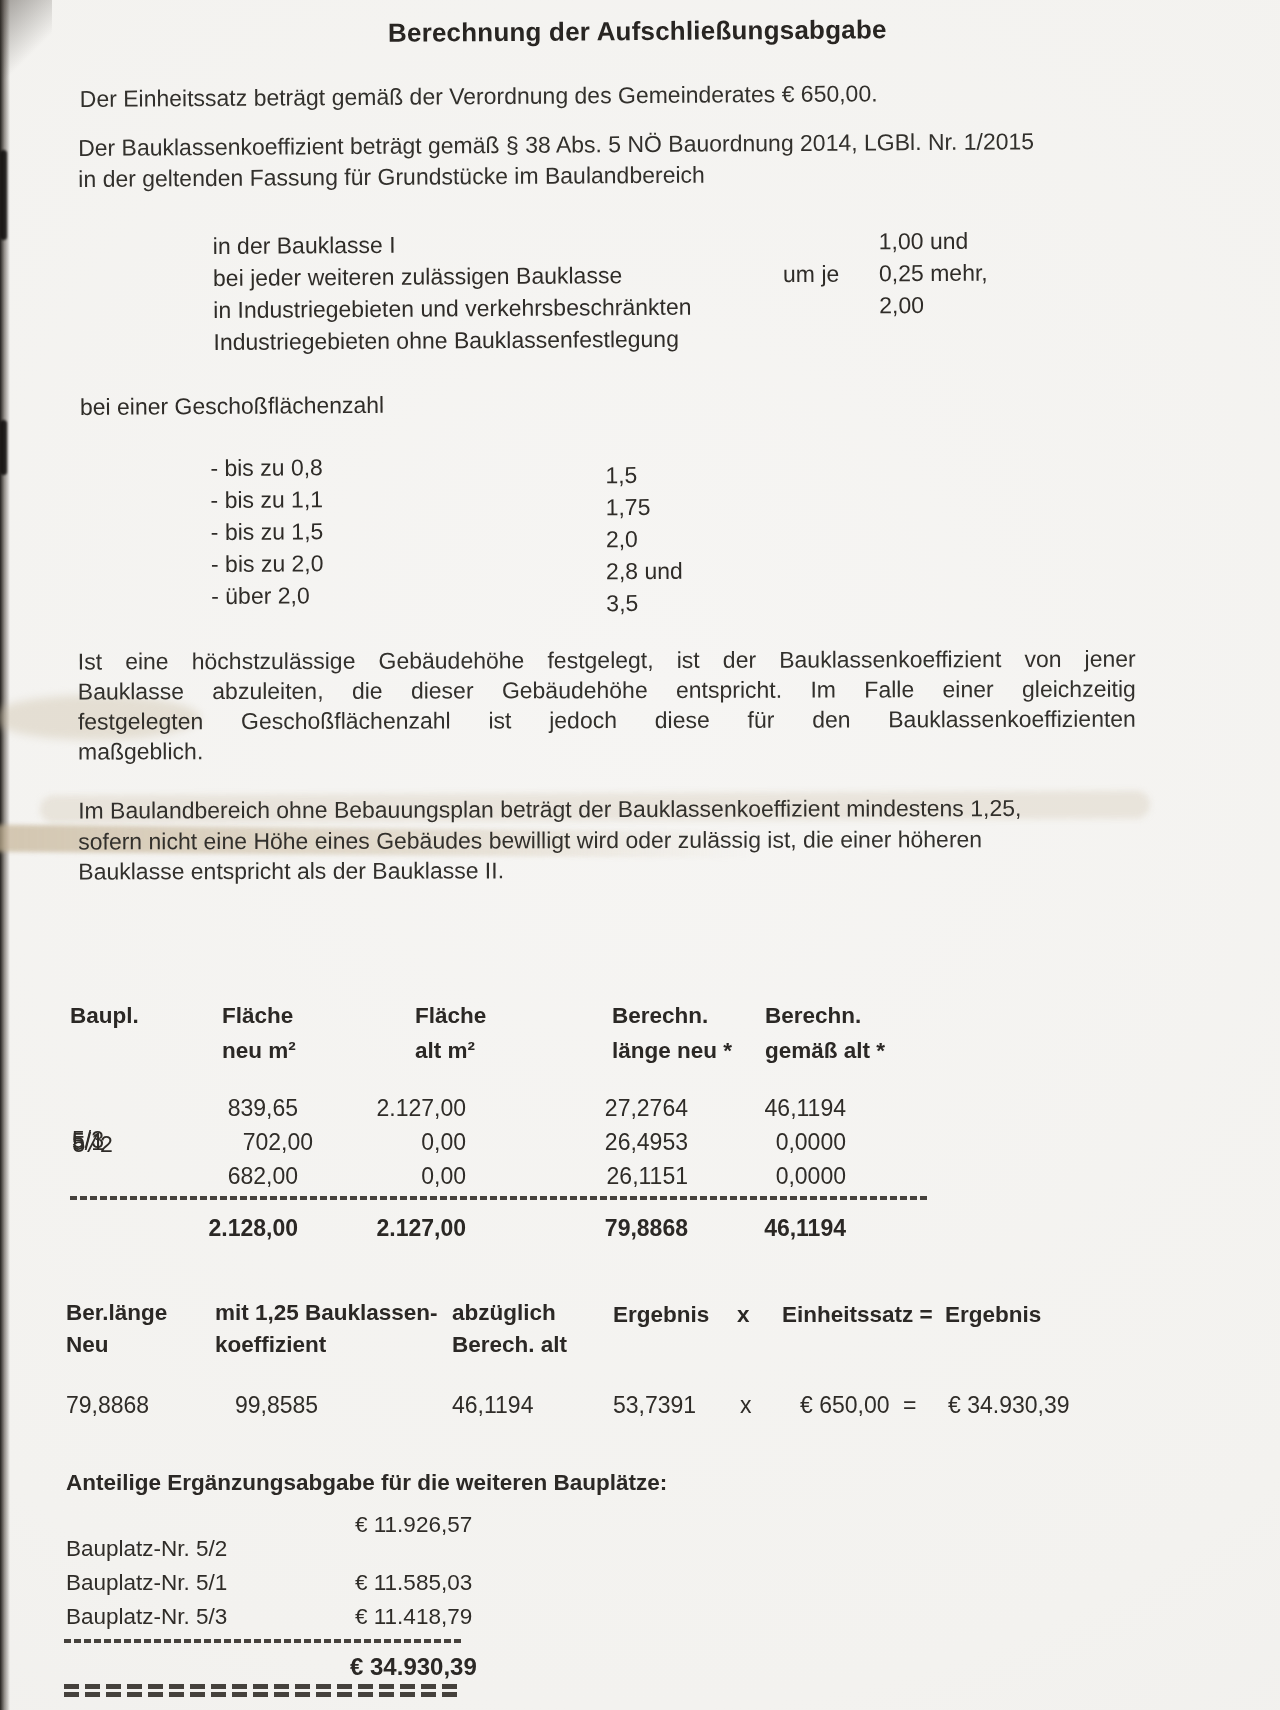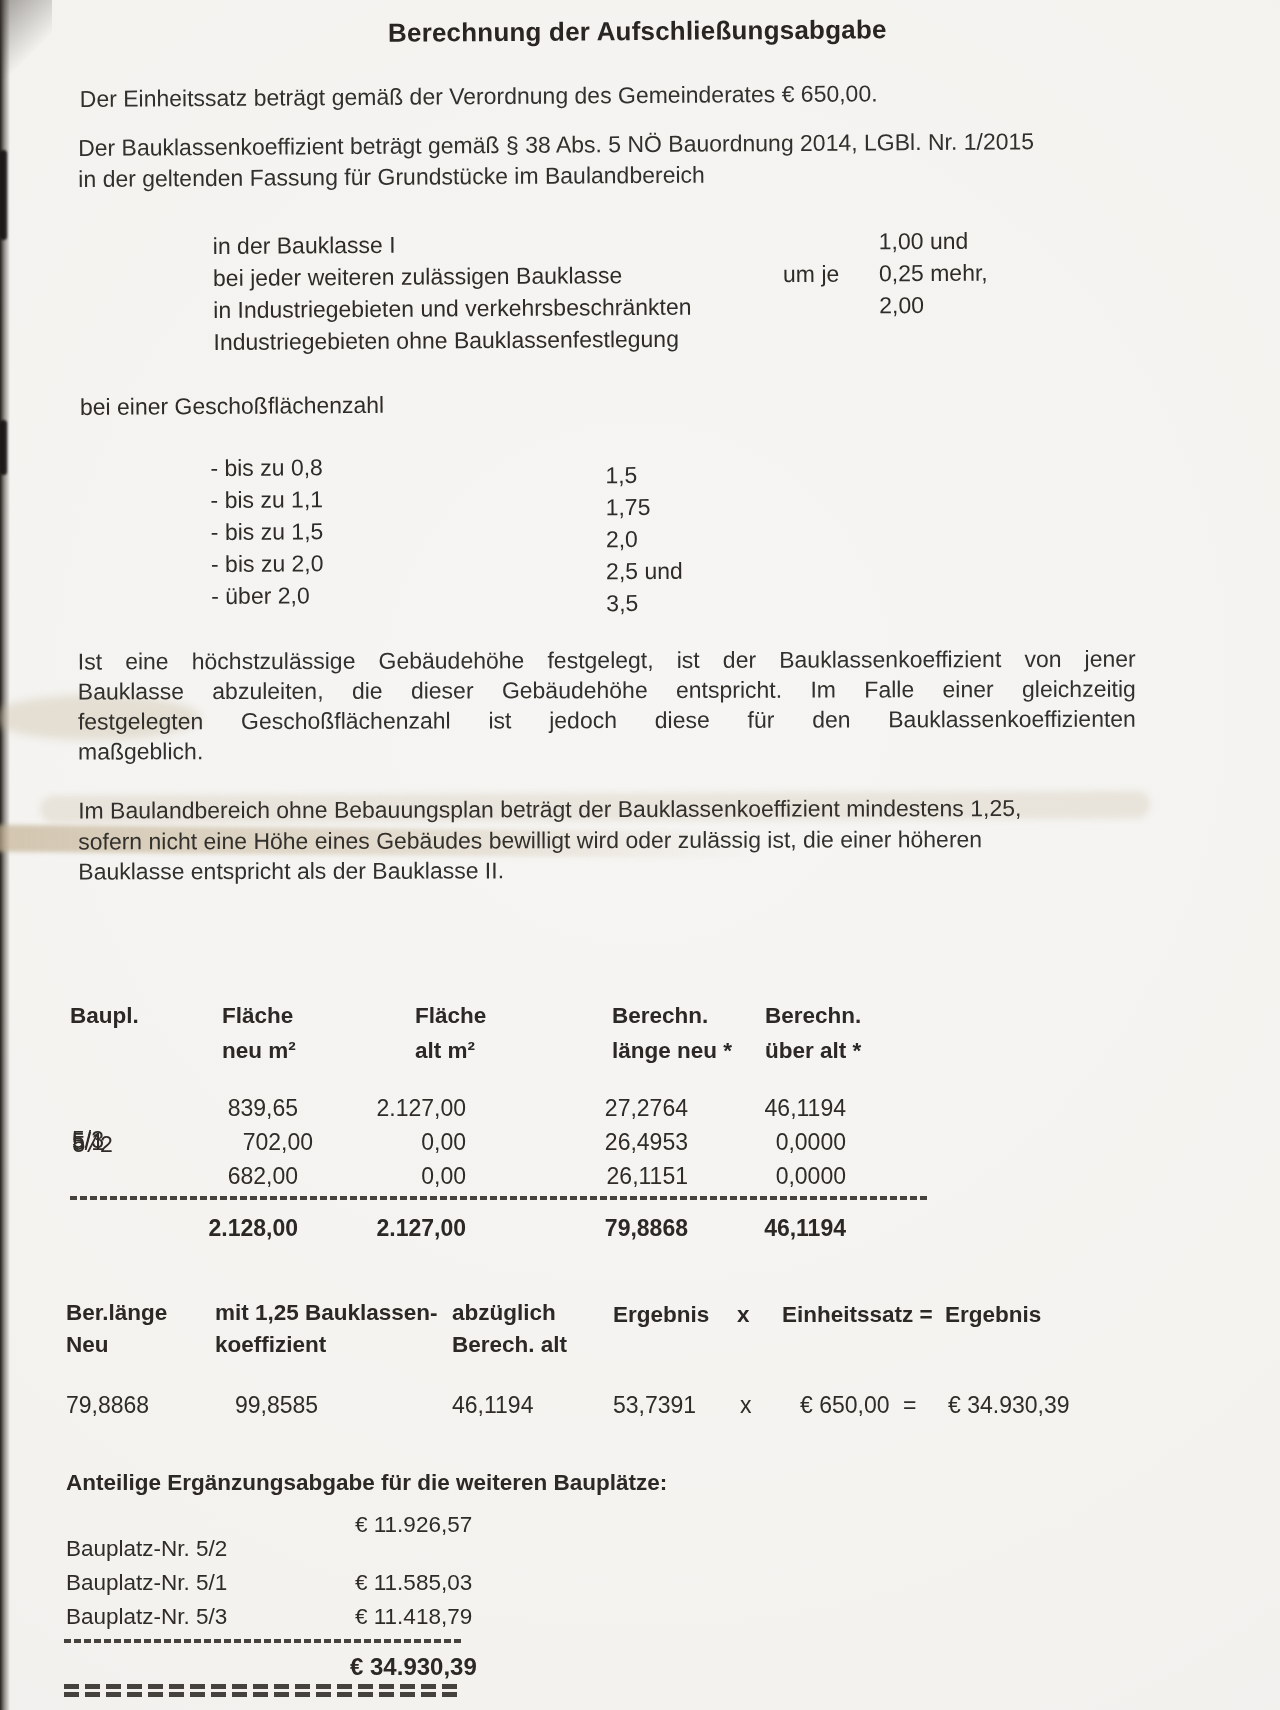--- a/index.html
+++ b/index.html
@@ -146,21 +146,21 @@
       <div class="gfz-row">
         <span class="gfz-label">- bis zu 1,1</span>
         <span class="gfz-val">1,75</span>
       </div>
       <div class="gfz-row">
         <span class="gfz-label">- bis zu 1,5</span>
         <span class="gfz-val">2,0</span>
       </div>
       <div class="gfz-row">
         <span class="gfz-label">- bis zu 2,0</span>
-        <span class="gfz-val">2,5 und</span>
+        <span class="gfz-val">2,8 und</span>
       </div>
       <div class="gfz-row">
         <span class="gfz-label">- über 2,0</span>
         <span class="gfz-val">3,5</span>
       </div>
     </div>
   </div>
 
   <div class="rot-mid">
     <div class="p p3">
@@ -187,21 +187,21 @@
     <div class="c hdr" style="left:415px; top:998px;">
       <div>Fläche</div>
       <div>alt m²</div>
     </div>
     <div class="c hdr" style="left:612px; top:998px;">
       <div>Berechn.</div>
       <div>länge neu *</div>
     </div>
     <div class="c hdr" style="left:765px; top:998px;">
       <div>Berechn.</div>
-      <div>über alt *</div>
+      <div>gemäß alt *</div>
     </div>
 
     <div class="c" style="left:72px; top:1129px;font-family:Liberation Mono, monospace;">5/2</div>
     <div class="c num" style="left:158px; top:1091px;">839,65</div>
     <div class="c num" style="left:326px; top:1091px;">2.127,00</div>
     <div class="c num" style="left:548px; top:1091px;">27,2764</div>
     <div class="c num" style="left:706px; top:1091px;">46,1194</div>
 
     <div class="c" style="left:72px; top:1125px;">5/1</div>
     <div class="c num" style="left:173px; top:1125px;">702,00</div>

